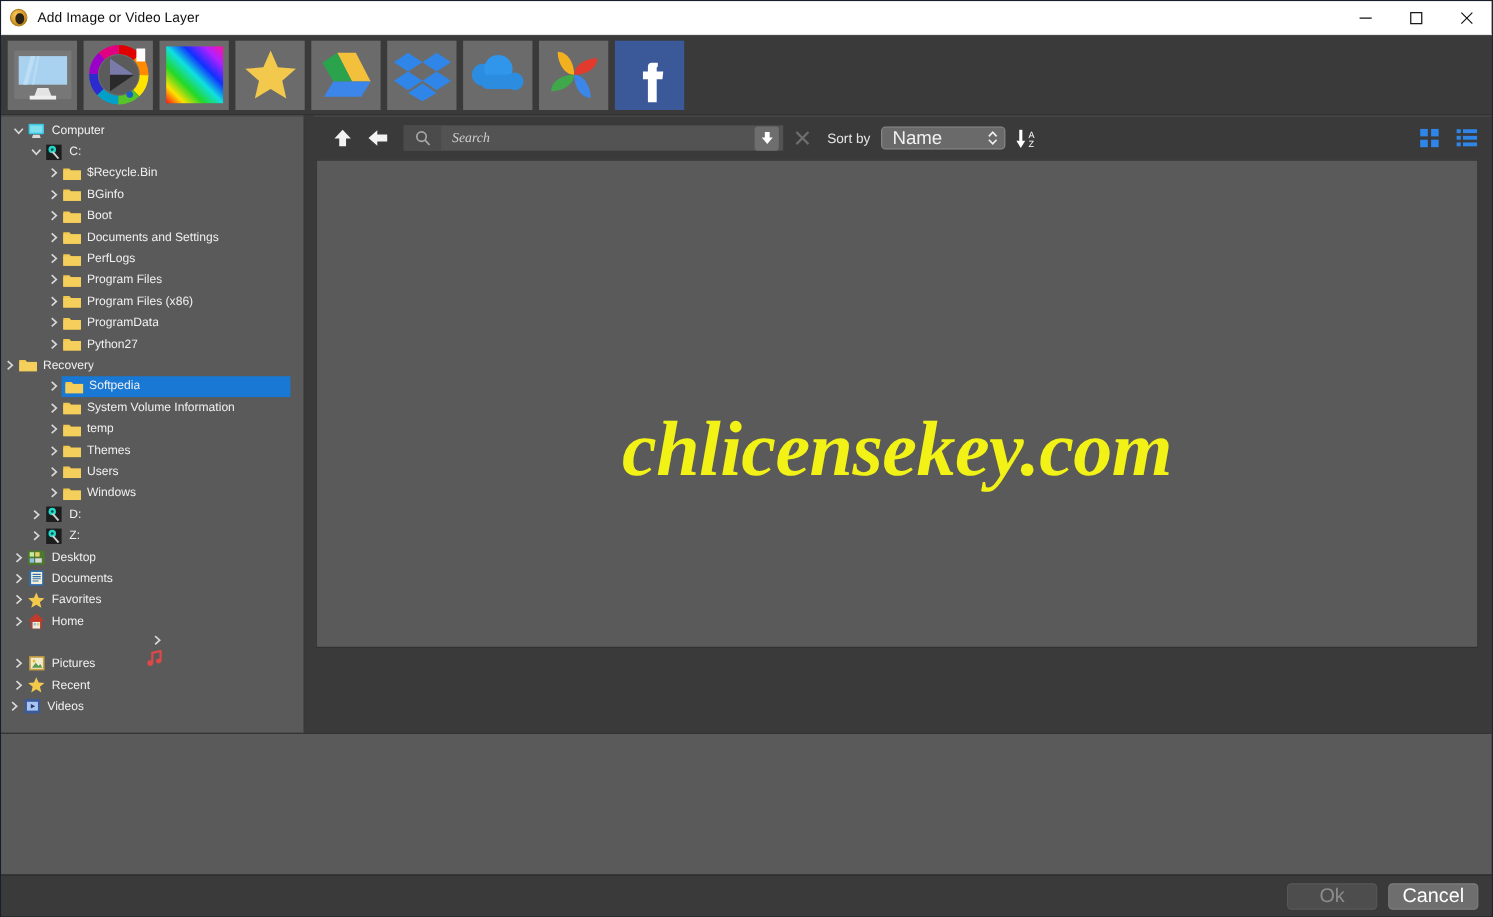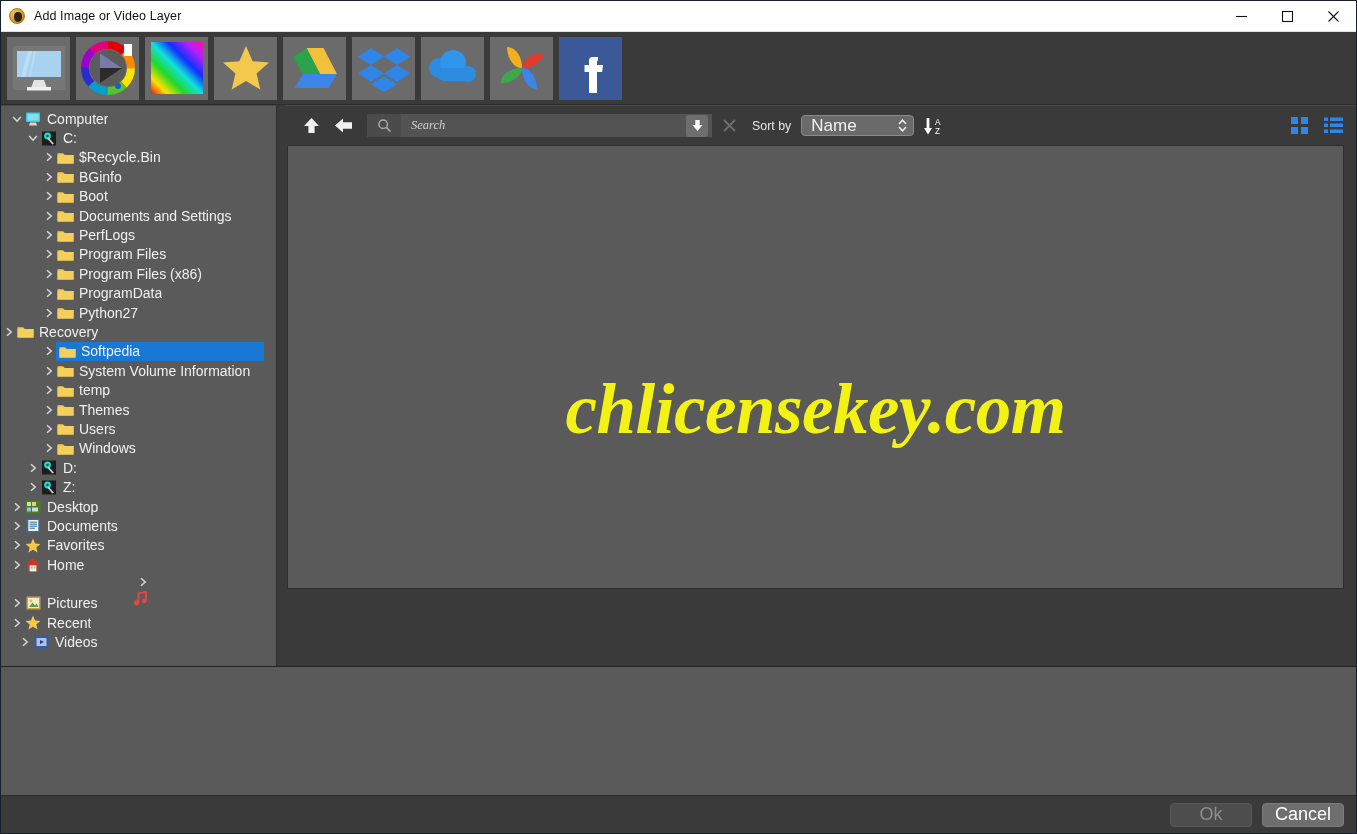--- a/index.html
+++ b/index.html
@@ -70,21 +70,21 @@
     background: #5a5a5a;
     border-top: 1px solid #4a4a4a;
     border-right: 1px solid #2f2f2f;
     overflow: hidden;
     position: relative;
   }
   .tree { padding-top: 3px; }
   .tree-item {
     height: 19.4px;
     display: flex; align-items: center;
-    font-size: 14px; color: #f0f0f0;
+    font-size: 11px; color: #f0f0f0;
     white-space: nowrap;
     position: relative;
   }
   .tree-item.selected { background: #1878d4; }
   .tree-item .chev {
     width: 15px; flex: 0 0 15px;
     display: flex; align-items: center; justify-content: center;
     color: #d8d8d8;
   }
   .tree-item .chev svg { display: block; }
@@ -779,21 +779,21 @@
                 <polyline points="2,1.2 6.2,5 2,8.8" fill="none" stroke="#d8d8d8" stroke-width="1.5"></polyline>
               </svg>
             </span>
             <span class="ic">
               <svg width="16" height="15" viewBox="0 0 16 15">
                 <polygon points="8,0.6 10.1,5.5 15.4,5.9 11.3,9.4 12.6,14.5 8,11.7 3.4,14.5 4.7,9.4 0.6,5.9 5.9,5.5" fill="#f2c94c"></polygon>
               </svg>
             </span>
             <span class="lbl">Recent</span>
           </div>
-          <div class="tree-item" style="padding-left: 16px;">
+          <div class="tree-item" style="padding-left: 4px;">
             <span class="chev">
               <svg width="8" height="10" viewBox="0 0 8 10">
                 <polyline points="2,1.2 6.2,5 2,8.8" fill="none" stroke="#d8d8d8" stroke-width="1.5"></polyline>
               </svg>
             </span>
             <span class="ic">
               <svg width="15" height="14" viewBox="0 0 15 14">
                 <rect x="0.5" y="0.5" width="14" height="13" fill="#3a5a9a"></rect>
                 <rect x="2.5" y="3" width="10" height="8" fill="#a8c4f0"></rect>
                 <polygon points="6,5 6,9 10,7" fill="#2a3a6a"></polygon>

